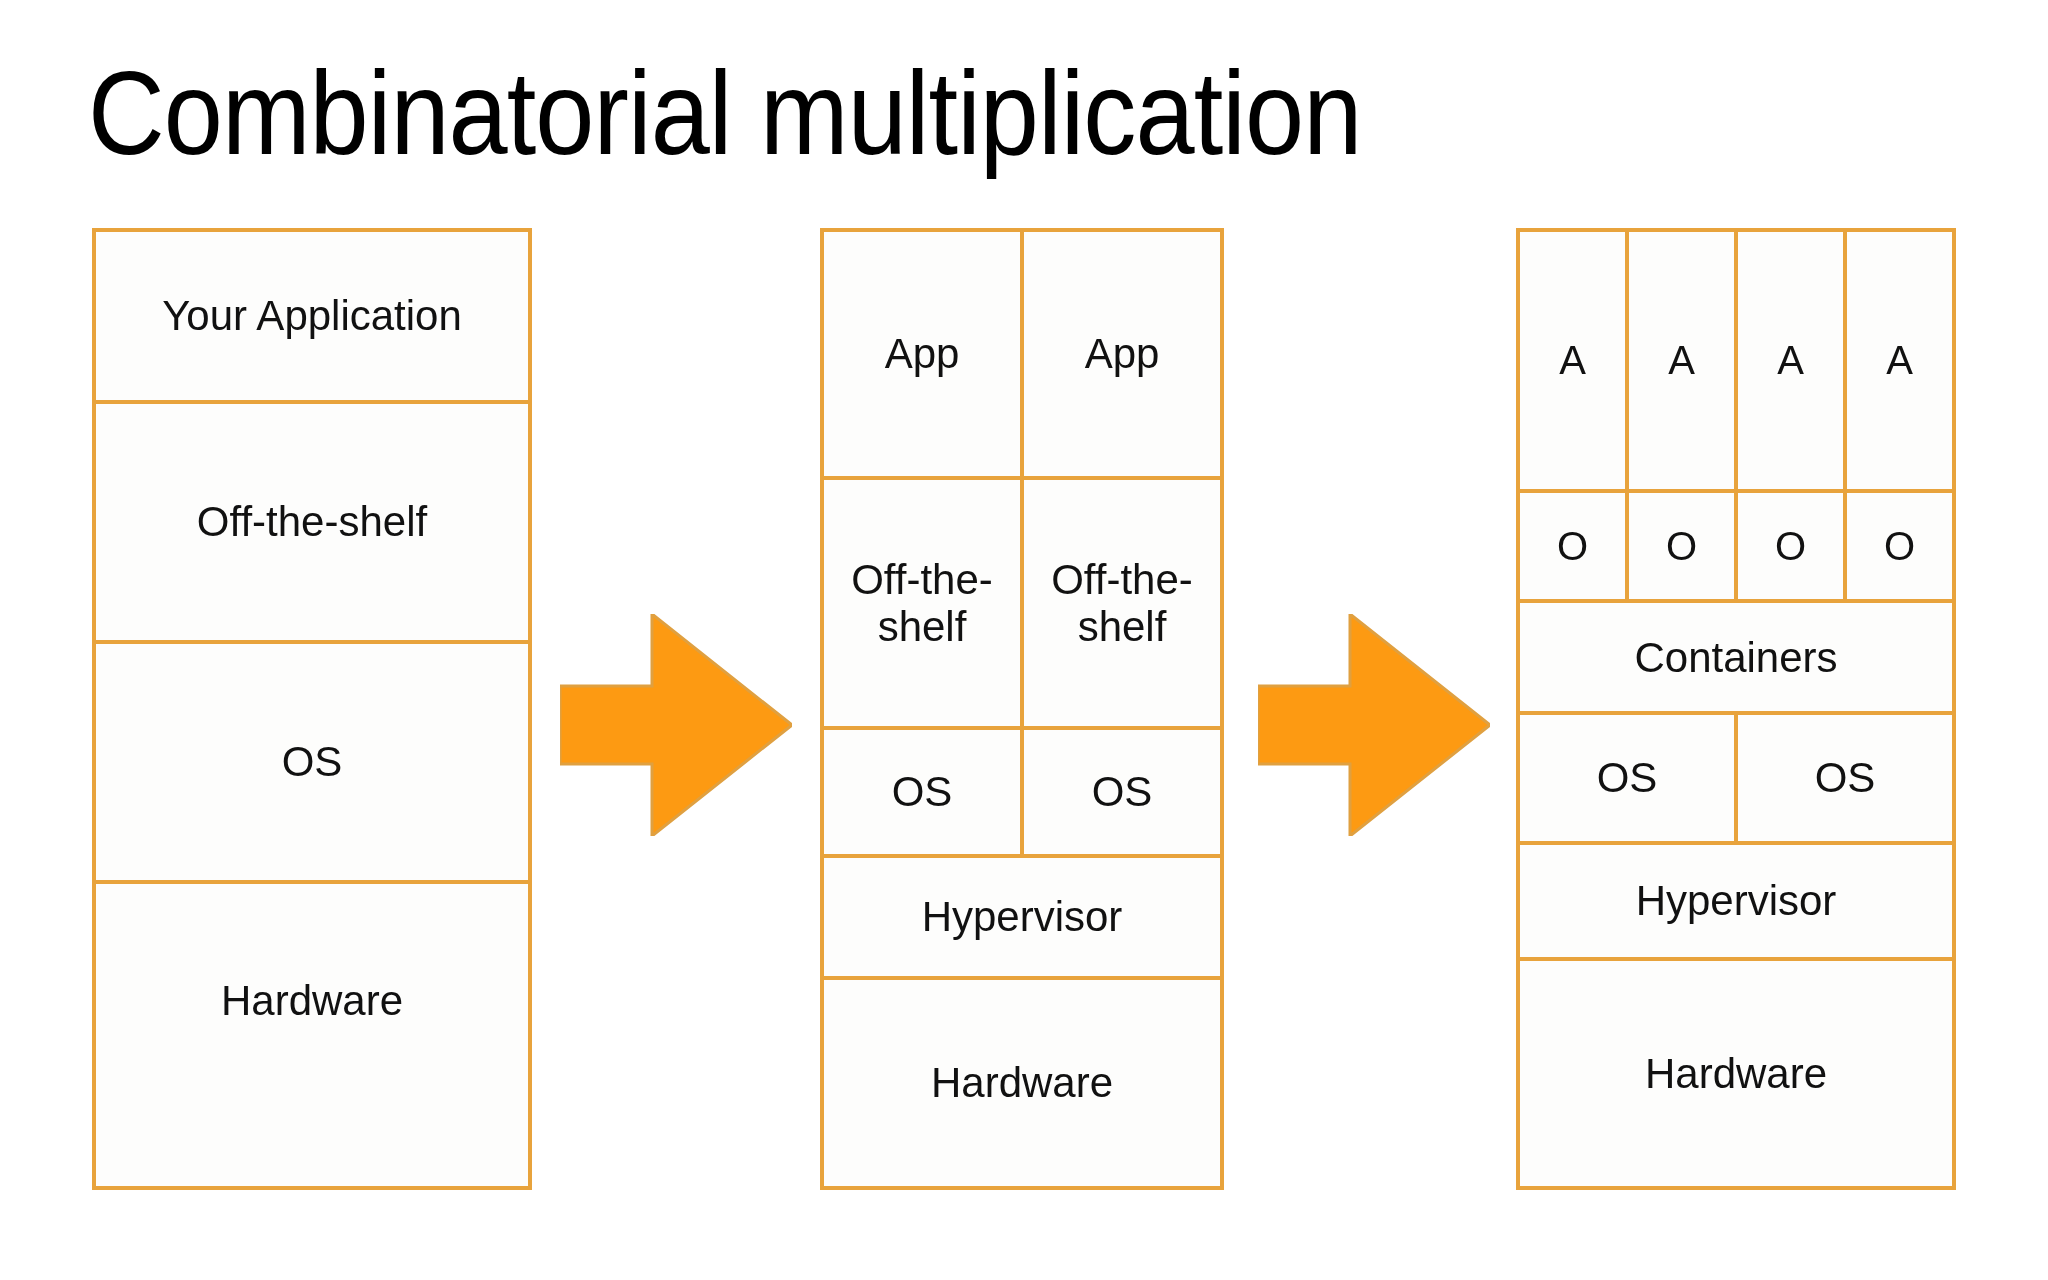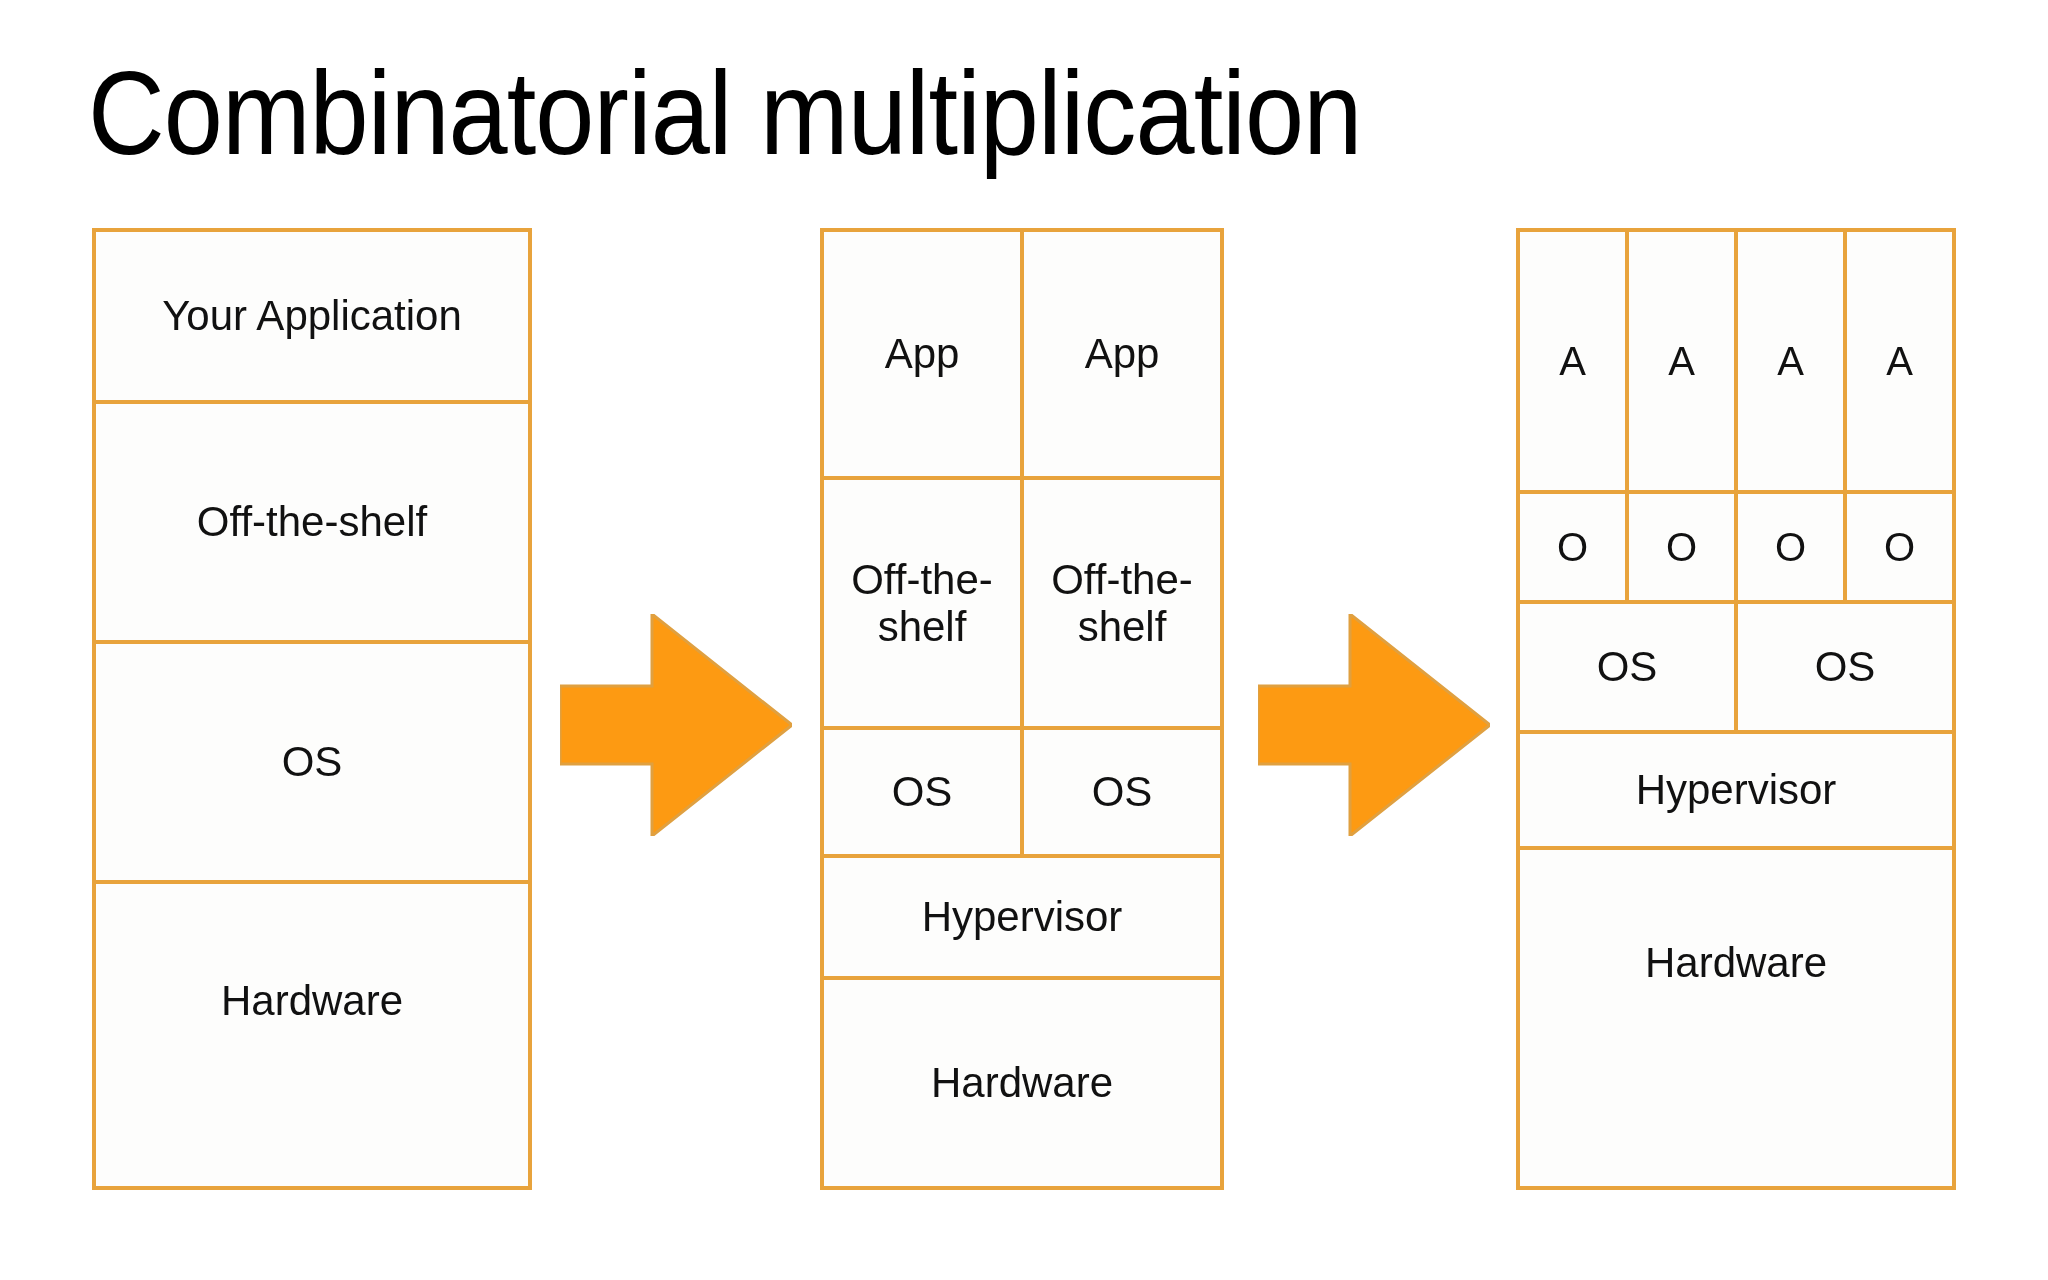--- a/index.html
+++ b/index.html
@@ -174,20 +174,23 @@
       <div class="cell small">A</div>
       <div class="cell small">A</div>
       <div class="cell small last-cell">A</div>
     </div>
     <div class="layer" id="s3-o">
       <div class="cell tiny">O</div>
       <div class="cell tiny">O</div>
       <div class="cell tiny">O</div>
       <div class="cell tiny last-cell">O</div>
     </div>
+    <div class="layer" id="s3-cont">
+      <div class="cell last-cell">Containers</div>
+    </div>
     <div class="layer" id="s3-os">
       <div class="cell">OS</div>
       <div class="cell last-cell">OS</div>
     </div>
     <div class="layer" id="s3-hyp">
       <div class="cell last-cell">Hypervisor</div>
     </div>
     <div class="layer last" id="s3-hw">
       <div class="cell last-cell">Hardware</div>
     </div>

